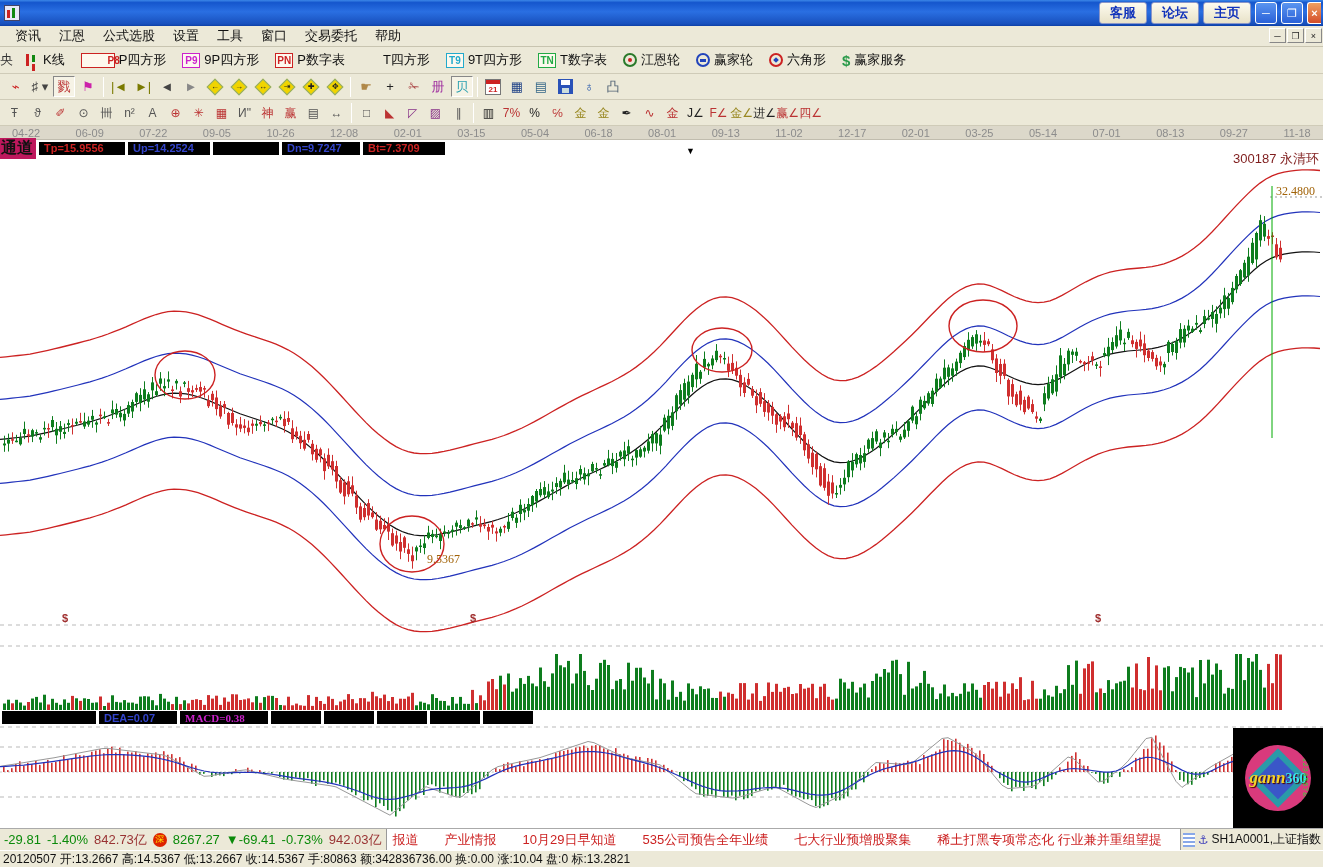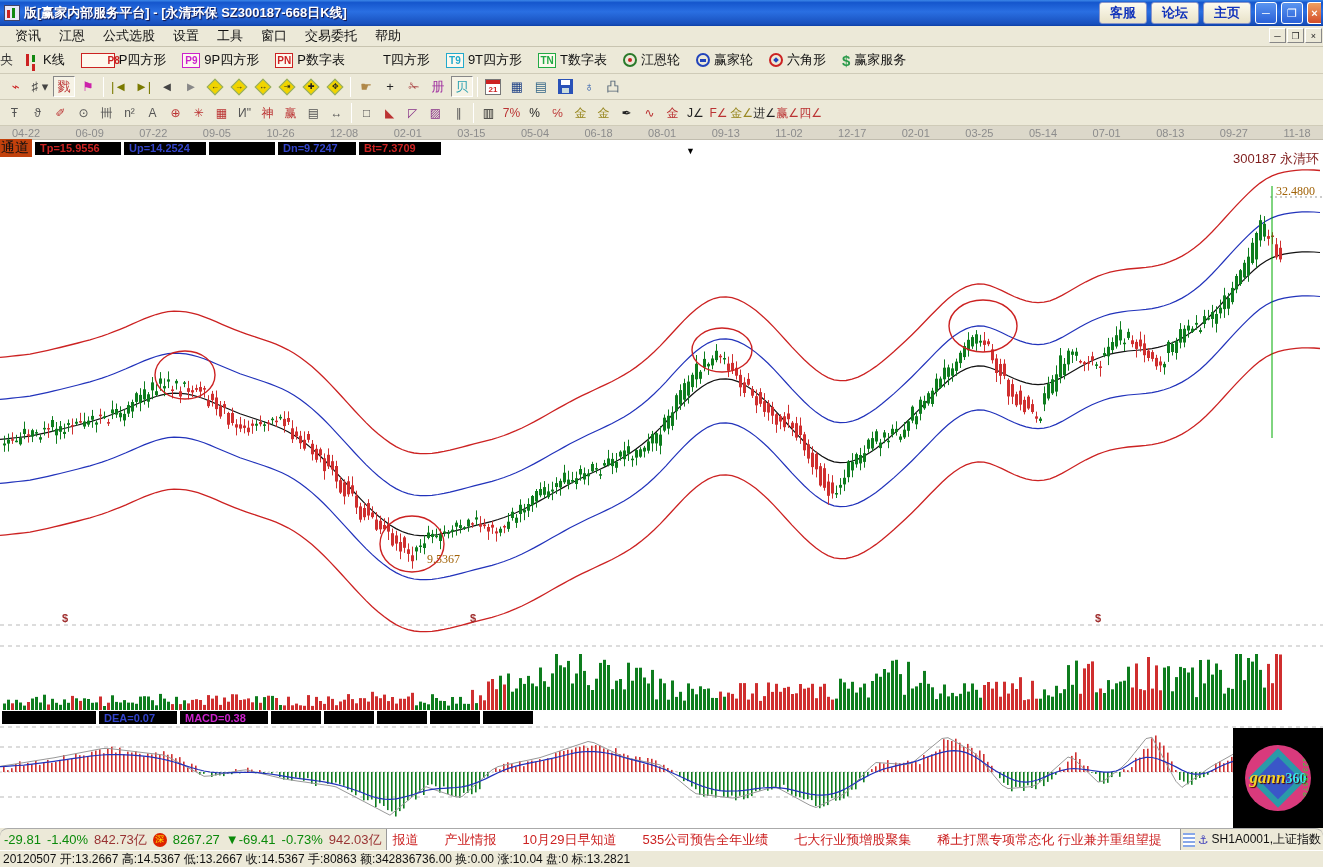--- a/index.html
+++ b/index.html
@@ -61,59 +61,58 @@
   .tb3-ic{width:21px;height:20px;margin:0 1px;display:flex;align-items:center;justify-content:center;
     font-size:12px;flex:none;white-space:nowrap;line-height:1;}
   
   .dateaxis{height:14px;background:#dcd8ca;border-bottom:1px solid #c0bcae;display:flex;justify-content:space-between;
     padding:0 12px;font-size:11px;color:#8c8c8c;align-items:center;}
   .dateaxis span{white-space:nowrap;}
   
   .chartwrap{position:relative;width:1323px;height:688px;background:#fff;}
   #chart-svg{position:absolute;left:0;top:0;}
   .ind-row{position:absolute;left:0;top:1px;height:14px;display:flex;align-items:center;gap:3px;font-size:11px;font-weight:bold;}
-  .ind-name{color:#111;background:#c2410c;padding:0 3px 0 1px;font-weight:normal;font-size:14px;}
+  .ind-name{color:#111;background:#be185d;padding:0 3px 0 1px;font-weight:bold;font-size:16px;}
   .bbox{background:#000;height:13px;display:flex;align-items:center;padding:0 5px;white-space:nowrap;}
   .sym-label{position:absolute;right:4px;top:10px;color:#7f1d1d;font-size:13px;white-space:nowrap;}
   .marker-down{position:absolute;left:686px;top:6px;color:#000;font-size:9px;}
   .plabel{position:absolute;color:#a16207;font-size:12px;white-space:nowrap;font-family:Liberation Serif, serif;}
   .dollar-mark{position:absolute;color:#a03030;font-weight:bold;font-size:11px;}
   .macd-row{position:absolute;left:2px;top:571px;height:13px;display:flex;gap:3px;font-size:11px;font-weight:bold;align-items:center;}
   
   .logo{position:absolute;left:1233px;top:588px;width:90px;height:100px;background:#000;display:flex;align-items:center;justify-content:center;}
   .logo-circle{width:66px;height:66px;border-radius:50%;background:radial-gradient(circle at 50% 50%,#3a57c8 0 38%,#d93a7c 39% 100%);
     position:relative;display:flex;align-items:center;justify-content:center;overflow:hidden;}
   .logo-circle::before{content:"";position:absolute;left:12px;top:12px;width:42px;height:42px;background:#2a9aa8;transform:rotate(45deg);}
   .logo-circle::after{content:"";position:absolute;left:18px;top:18px;width:30px;height:30px;background:#3a57c8;transform:rotate(45deg);}
   .logo-text{position:relative;z-index:2;font-family:"Liberation Serif","DejaVu Serif",serif;font-style:italic;font-weight:bold;
     font-size:17px;color:#f5d327;white-space:nowrap;text-shadow:1px 1px 1px #400;}
   .logo-text b{color:#38e8e8;font-style:normal;font-family:Liberation Serif, serif;font-size:14px;}
   .logo-digits{position:absolute;right:2px;top:8px;color:#39d039;font-size:7px;writing-mode:vertical-rl;z-index:3;letter-spacing:1px;}
   
-  .ticker{height:22px;background:#ece9d8;border-top:1px solid #aaa;display:flex;align-items:center;font-size:13px;position:relative;border-radius:8px;}
+  .ticker{height:22px;background:#ece9d8;border-top:1px solid #aaa;display:flex;align-items:center;font-size:13px;position:relative;}
   .idxseg{display:flex;align-items:center;gap:6px;padding:0 4px;white-space:nowrap;flex:none;}
   .t-green{color:#0a8a0a;}
   .t-dred{color:#993333;}
   .sz-badge{width:14px;height:14px;border-radius:50%;background:#dd2200;color:#ffe000;font-size:9px;display:inline-flex;
     align-items:center;justify-content:center;flex:none;}
   .newsstrip{flex:1;height:100%;background:#fff;border-left:1px solid #999;border-right:1px solid #999;
     display:flex;align-items:center;gap:26px;padding:0 6px;overflow:hidden;}
   .newsstrip span{color:#cc2222;white-space:nowrap;font-size:13px;}
   .tick-right{display:flex;align-items:center;gap:3px;padding:0 2px;white-space:nowrap;flex:none;font-size:12px;color:#111;}
   .grip{width:12px;height:14px;background:repeating-linear-gradient(180deg,#88a8e8 0 2px,#fff 2px 4px);flex:none;}
   .anchor-ic{color:#4444bb;font-size:12px;font-weight:bold;}
   .statusbar{height:17px;background:#ece9d8;border-top:1px solid #fff;display:flex;align-items:center;
     font-size:12px;color:#111;padding:0 3px;white-space:nowrap;overflow:hidden;}
 </style>
 </head>
 <body>
 
 <div class="titlebar">
   <span class="appicon"></span>
-  <span class="title-text">版[赢家内部服务平台] - [永清环保  SZ300187-668日K线]</span>
   <div class="tb-right">
       <span class="hbtn">客服</span>
       <span class="hbtn">论坛</span>
       <span class="hbtn">主页</span>
       <span class="wbtn">─</span>
       <span class="wbtn">❐</span>
       <span class="wbtn close">×</span>
     </div>
 </div>
 
@@ -1644,21 +1643,21 @@
 
   <span class="sym-label">300187 永清环</span>
   <span class="marker-down">▼</span>
   <span class="plabel" style="left:427px;top:412px;">9.5367</span>
   <span class="plabel" style="left:1276px;top:44px;">32.4800</span>
   <span id="dollars"><span class="dollar-mark" style="left: 62px; top: 472px;">$</span><span class="dollar-mark" style="left: 470px; top: 472px;">$</span><span class="dollar-mark" style="left: 1095px; top: 472px;">$</span></span>
 
   <div class="macd-row" id="macdboxes">
       <span class="bbox" style="min-width: 94px; color: rgb(0, 0, 0);"></span>
       <span class="bbox" style="min-width: 78px; color: rgb(51, 68, 204);">DEA=0.07</span>
-      <span class="bbox" style="min-width: 88px; color: rgb(204, 34, 204);">MACD=0.38</span>
+      <span class="bbox" style="min-width: 88px; color: rgb(204, 34, 204); font-family: Liberation Serif, serif;">MACD=0.38</span>
       <span class="bbox" style="min-width: 50px; color: rgb(0, 0, 0);"></span>
       <span class="bbox" style="min-width: 50px; color: rgb(0, 0, 0);"></span>
       <span class="bbox" style="min-width: 50px; color: rgb(0, 0, 0);"></span>
       <span class="bbox" style="min-width: 50px; color: rgb(0, 0, 0);"></span>
       <span class="bbox" style="min-width: 50px; color: rgb(0, 0, 0);"></span>
     </div>
 
   <div class="logo">
     <div class="logo-circle">
       <span class="logo-digits">0123456789</span>

